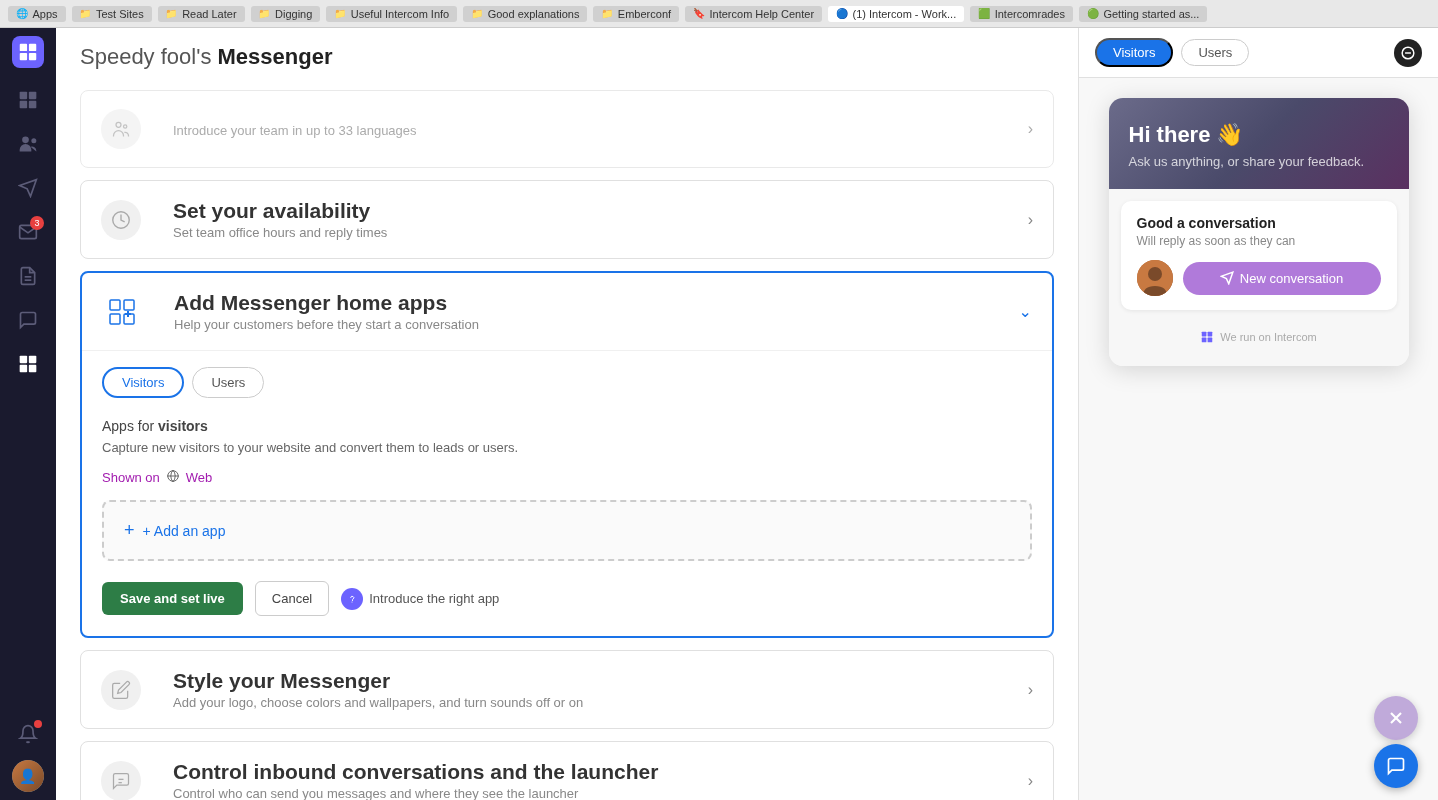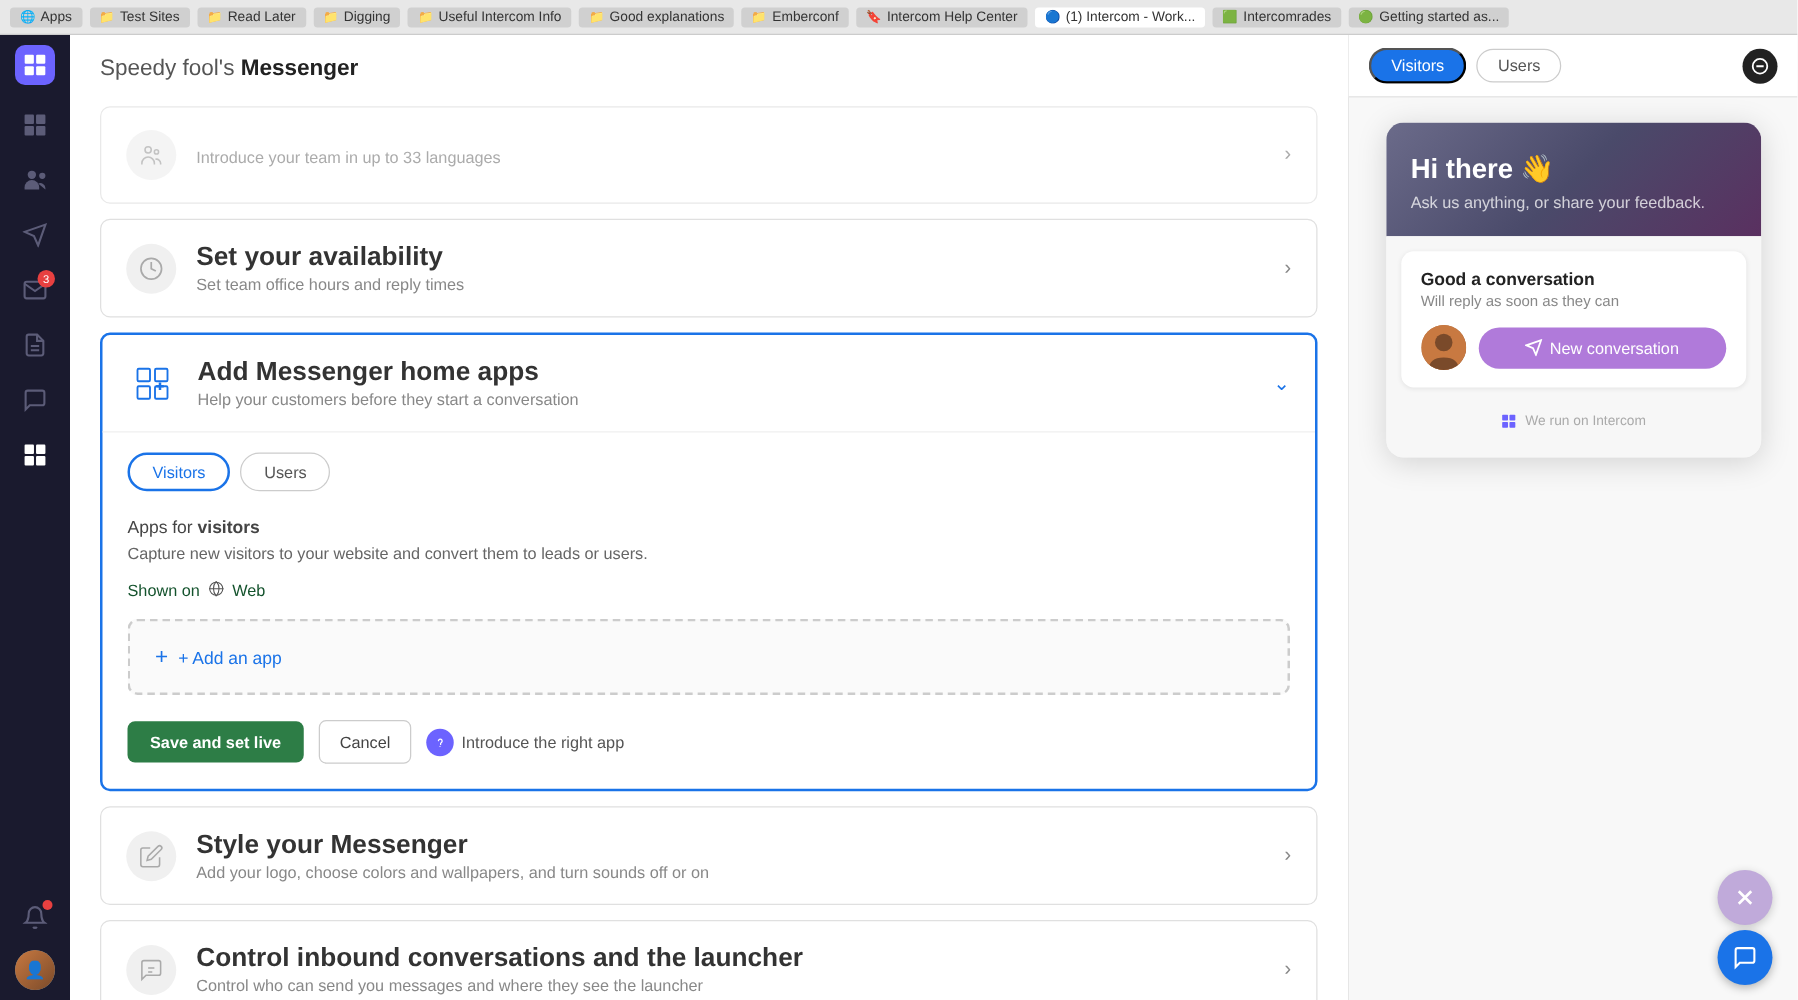--- a/index.html
+++ b/index.html
@@ -111,42 +111,42 @@
 
     
     .main-content {
       flex: 1;
       overflow-y: auto;
       padding: 16px 24px;
       background: #fff;
     }
 
     .page-title {
-      font-size: 18px;
+      font-size: 22px;
       font-weight: 700;
       color: #222;
       margin-bottom: 20px;
     }
 
     
     .section-card {
       border: 1px solid #e0e0e0;
       border-radius: 8px;
       margin-bottom: 12px;
       background: #fff;
     }
     .section-card.expanded {
       border: 2px solid #1a73e8;
     }
     .section-header {
       display: flex;
       align-items: center;
       padding: 18px 20px;
       cursor: pointer;
-      gap: 16px;
+      gap: 32px;
     }
     .section-icon {
       width: 40px;
       height: 40px;
       border-radius: 50%;
       background: #f0f0f0;
       display: flex;
       align-items: center;
       justify-content: center;
       font-size: 20px;
@@ -211,21 +211,21 @@
     .apps-desc {
       font-size: 13px;
       color: #666;
       margin-bottom: 14px;
     }
     .shown-on {
       display: flex;
       align-items: center;
       gap: 6px;
       font-size: 13px;
-      color: #14532d;
+      color: #a21caf;
       margin-bottom: 14px;
     }
     .shown-on-icon {
       font-size: 14px;
     }
 
     
     .add-app-box {
       border: 2px dashed #ccc;
       border-radius: 8px;

